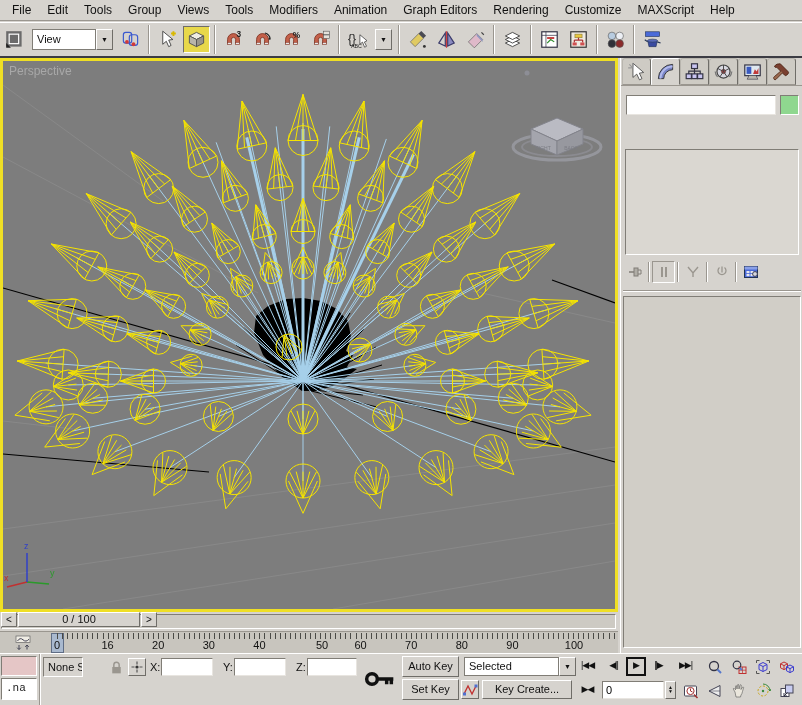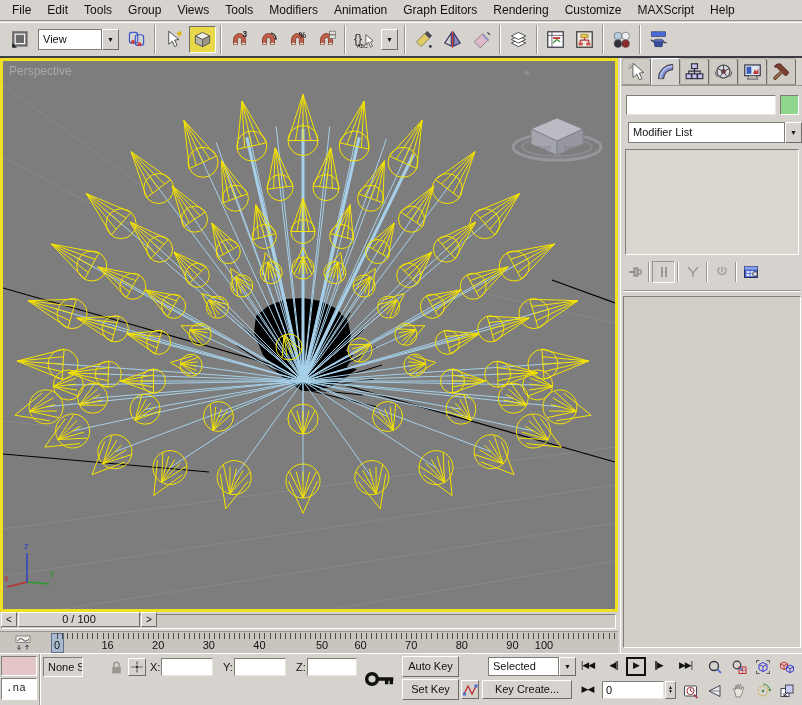--- a/index.html
+++ b/index.html
@@ -11,21 +11,21 @@
   .sunken { border:1px solid; border-color:#807d76 #ffffff #ffffff #807d76; }
   .whitefield { background:#ffffff; border:1px solid; border-color:#807d76 #e8e5e0 #e8e5e0 #807d76; }
   .groove-h { border-top:1px solid #9a968f; border-bottom:1px solid #ffffff; height:0; }
   .vsep { width:2px; align-self:stretch; margin:2px 3px; border-left:1px solid #9a968f; border-right:1px solid #ffffff; }
 
   
   #menubar { position:absolute; left:0; top:0; width:802px; height:21px; background:#d6d3ce; border-bottom:1px solid #9a968f; display:flex; align-items:center; padding-left:4px; }
   #menubar .menu-item { padding:2px 8px; font-size:12px; cursor:default; }
 
   
-  #toolbar { position:absolute; left:0; top:22px; width:802px; height:36px; background:#d6d3ce; border-top:1px solid #ffffff; border-bottom:2px solid #3c3c44; display:flex; align-items:center; padding-left:6px; }
+  #toolbar { position:absolute; left:0; top:22px; width:802px; height:36px; background:#d6d3ce; border-top:1px solid #ffffff; border-bottom:2px solid #3c3c44; display:flex; align-items:center; }
   .tb-btn { width:27px; height:27px; display:flex; align-items:center; justify-content:center; background:#d6d3ce; border:1px solid #d6d3ce; margin:0 1px; position:relative; }
   .tb-btn.active { background:#e8d84a; border-color:#6f6d68 #fff #fff #6f6d68; }
   .tb-btn svg { width:19px; height:19px; }
   .combo { display:flex; align-items:center; height:21px; margin:0 3px; }
   .combo .combo-text { background:#fff; border:1px solid; border-color:#807d76 #807d76 #807d76 #807d76; height:21px; line-height:19px; padding:0 4px; overflow:hidden; white-space:nowrap; }
   .combo .combo-arrow { width:17px; height:21px; background:#d6d3ce; border:1px solid; border-color:#fff #6f6d68 #6f6d68 #fff; font-size:7px; display:flex; align-items:center; justify-content:center; }
   .combo.disabled .combo-text { background:#d6d3ce; color:#8a877f; }
 
   
   #viewport { position:absolute; left:0; top:58px; width:618px; height:554px; border:3px solid #efdf25; background:#7d7d7d; }
@@ -77,21 +77,21 @@
   #absrel-btn { position:absolute; left:128px; top:4px; width:18px; height:18px; display:flex; align-items:center; justify-content:center; }
   .coord-label { position:absolute; top:7px; }
   .coord-field { position:absolute; top:4px; height:18px; width:52px; }
   #prompt-bar { position:absolute; left:43px; top:26px; width:314px; height:21px; background:#d6d3ce; padding:3px 0 0 5px; border-top:1px solid #b8b5ae; }
   #key-btn { position:absolute; left:360px; top:2px; width:40px; height:46px; display:flex; align-items:center; justify-content:center; background:#d6d3ce; }
   #key-btn svg { width:32px; height:22px; }
   .txt-btn { text-align:center; font-size:11px; }
   #autokey-btn { position:absolute; left:402px; top:2px; width:57px; height:21px; line-height:19px; }
   #setkey-btn  { position:absolute; left:402px; top:25px; width:57px; height:21px; line-height:19px; }
   #selected-combo { position:absolute; left:461px; top:3px; width:112px; height:19px; }
-  #selected-combo .combo-text { flex:1; height:19px; line-height:17px;margin-left:24px; }
+  #selected-combo .combo-text { flex:1; height:19px; line-height:17px; }
   #selected-combo .combo-arrow { height:19px; }
   #tangent-btn { position:absolute; left:461px; top:26px; width:18px; height:19px; display:flex; align-items:center; justify-content:center; }
   #keyfilters-btn { position:absolute; left:482px; top:26px; width:90px; height:19px; line-height:17px; }
   .pb-btn { position:absolute; height:19px; font-size:9px; letter-spacing:-1px; text-align:center; line-height:17px; background:#d6d3ce; white-space:nowrap; }
   .nav-btn { position:absolute; width:21px; height:19px; display:flex; align-items:center; justify-content:center; background:#d6d3ce; }
   .nav-btn svg { width:16px; height:16px; }
   #frame-field { position:absolute; left:602px; top:27px; width:62px; height:18px; padding:2px 3px; font-size:11px; }
   #frame-spinner { position:absolute; left:665px; top:27px; width:11px; height:18px; font-size:5px; line-height:4px; text-align:center; padding-top:3px; background:#d6d3ce; }
   input { font-family:"Liberation Sans", sans-serif; font-size:11px; outline:none; }
   input.whitefield { padding:0 3px; }
@@ -906,24 +906,20 @@
         <span style="display: flex;">
           <svg viewBox="0 0 16 16" xmlns="http://www.w3.org/2000/svg">
             <path d="M2 3.5 Q4 1 7 1.5 L13.5 8 Q14.5 9 13.5 10 L12.5 11 Q11.5 12 10.5 11 L4 4.5 Q2.5 5 2 3.5 Z" fill="#7a4030" stroke="#401808" stroke-width=".6"></path>
             <path d="M9 9 L3.5 14.5 Q2.5 15.5 1.8 14.6 L1.5 14 Q1 13 2 12.3 L7.5 7.5" fill="#9a6a50" stroke="#401808" stroke-width=".6"></path>
           </svg>
         </span>
       </div>
     </div>
   <input id="name-field" class="whitefield" value="" style="">
   <div id="color-swatch" style="background: rgb(143, 215, 143);"></div>
-  <div id="modifier-combo" class="combo">
-    <span class="combo-text">Modifier List</span>
-    <span class="combo-arrow">▼</span>
-  </div>
   <div id="stack-listbox" class="sunken"></div>
   <div id="stack-buttons">
       <button class="stack-btn">
         <span style="display: flex;">
           <svg viewBox="0 0 16 16" xmlns="http://www.w3.org/2000/svg">
             <rect x="7" y="4" width="4" height="8" fill="#b0ada6" stroke="#807d76"></rect>
             <path d="M2 8 h5" stroke="#807d76" stroke-width="1.5"></path>
             <path d="M11 6 h3 v4 h-3" fill="none" stroke="#807d76"></path>
           </svg>
         </span>
@@ -1103,21 +1099,21 @@
       <div class="tick-label" style="left: -1px;">0</div>
       <div class="tick-label" style="left: 49.6px;">16</div>
       <div class="tick-label" style="left: 100.2px;">20</div>
       <div class="tick-label" style="left: 150.8px;">30</div>
       <div class="tick-label" style="left: 201.4px;">40</div>
       <div class="tick-label" style="left: 264px;">50</div>
       <div class="tick-label" style="left: 302.6px;">60</div>
       <div class="tick-label" style="left: 353.2px;">70</div>
       <div class="tick-label" style="left: 403.8px;">80</div>
       <div class="tick-label" style="left: 454.4px;">90</div>
-      <div class="tick-label" style="left: 486px;">100</div>
+      <div class="tick-label" style="left: 516px;">100</div>
     </div>
 </div>
 
 <div id="bottombar">
   <div id="listener-pink"></div>
   <div id="listener-white">.na</div>
   <div id="listener-sep"></div>
   <div id="none-selected" class="sunken">None Se</div>
   <div id="lock-btn">
       <svg viewBox="0 0 16 16" xmlns="http://www.w3.org/2000/svg">

